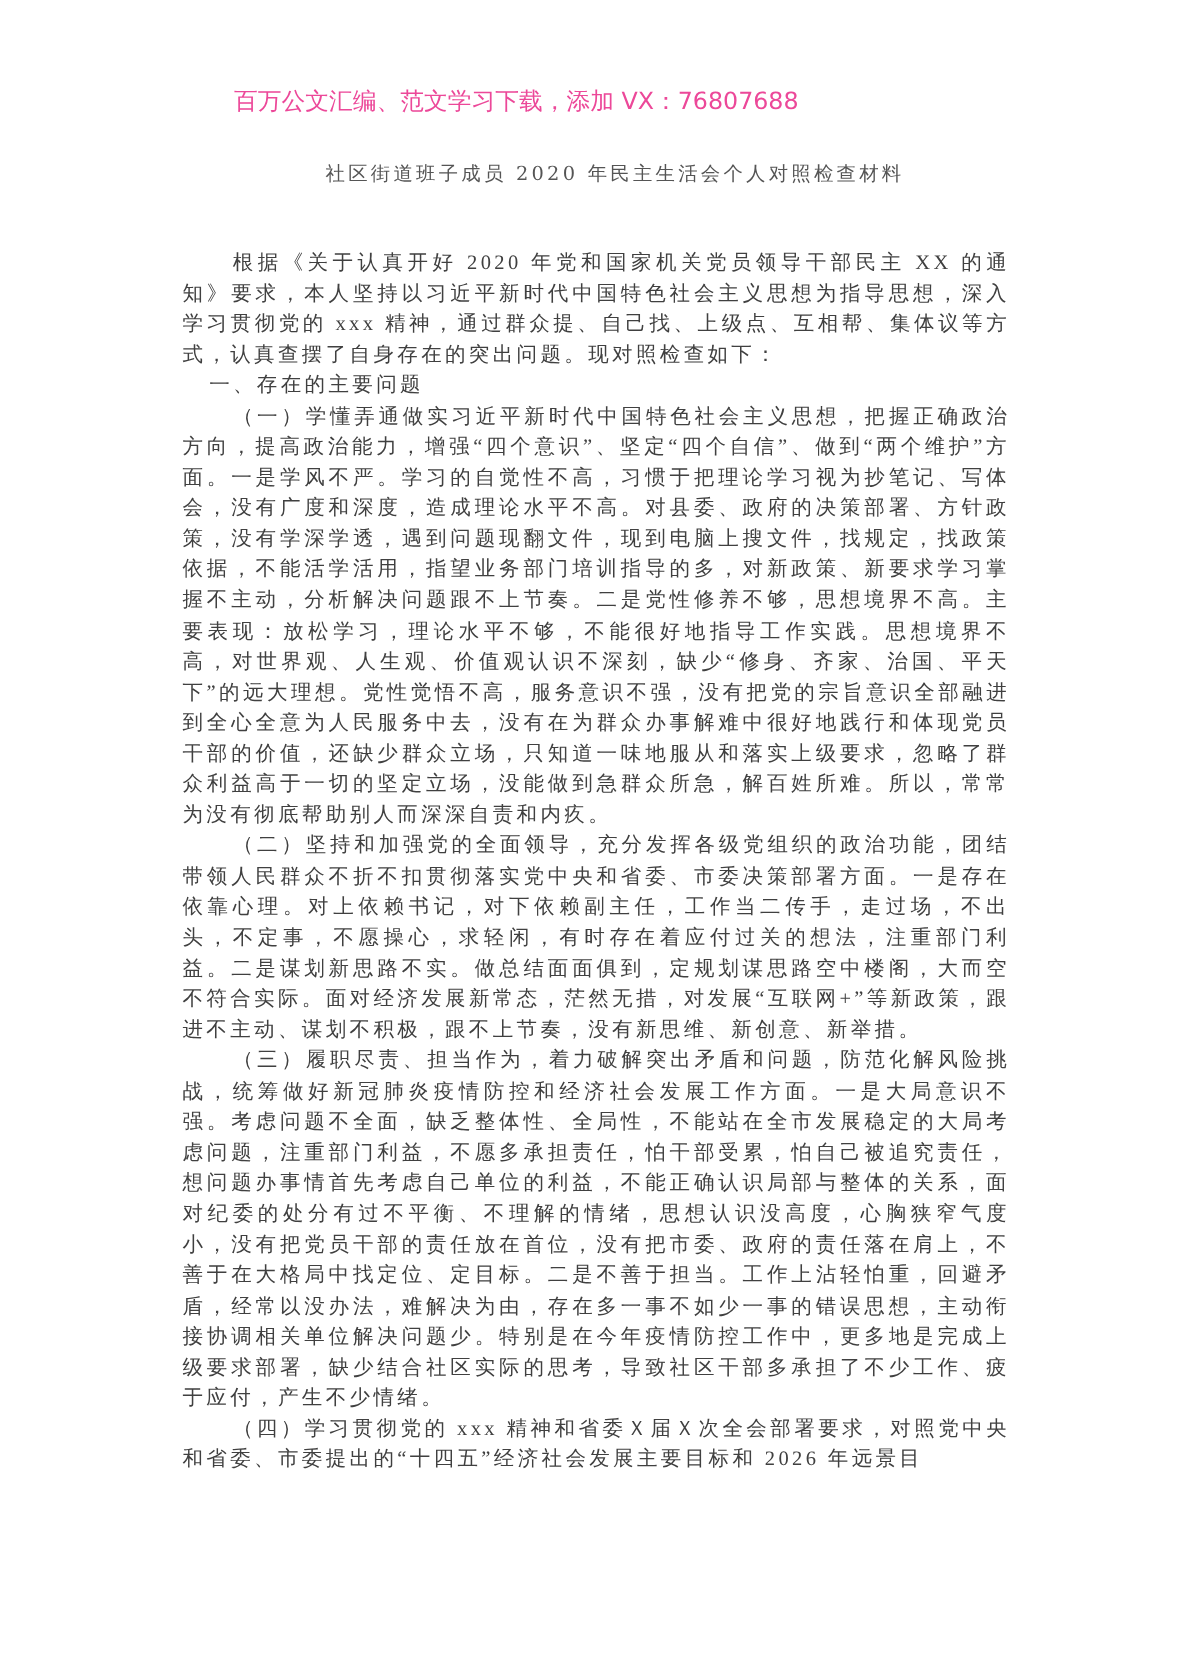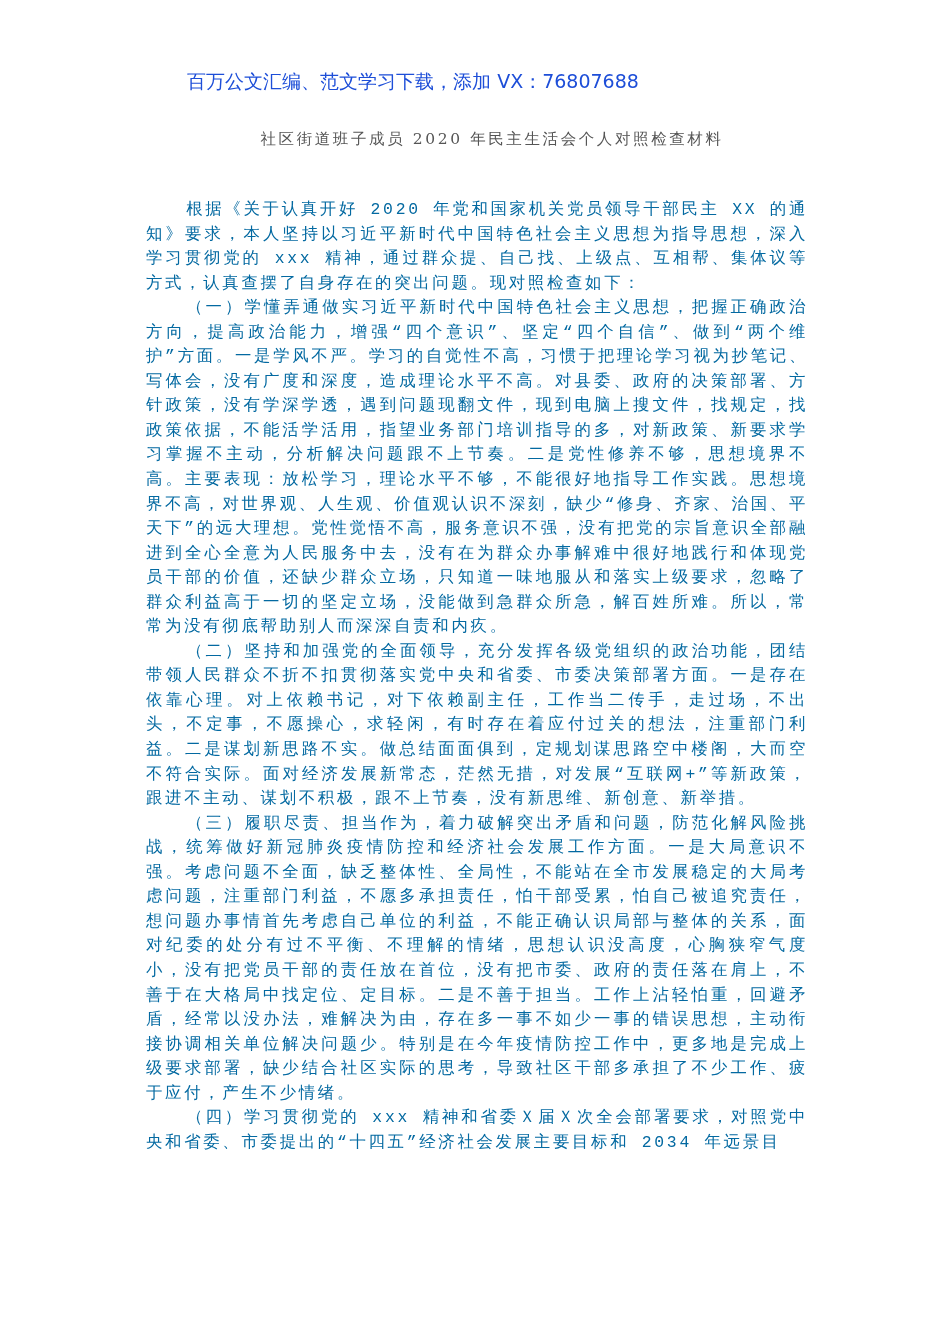--- a/index.html
+++ b/index.html
@@ -21,44 +21,44 @@
       background: #ffffff;
     }
     .watermark {
       position: absolute;
       top: 66px;
       left: 0;
       width: 826px;
       text-align: center;
       font-family: "DejaVu Sans", "Liberation Sans", sans-serif;
       font-size: 19px;
-      color: #1d4ed8;
+      color: #ec4899;
       letter-spacing: 0px;
       line-height: 30px;
     }
     .doc-title {
       position: absolute;
       top: 126px;
       left: 0;
       width: 984px;
       text-align: center;
       font-family: "DejaVu Serif", "Liberation Serif", serif;
       font-size: 15.5px;
       color: #555555;
       letter-spacing: 2.6px;
       line-height: 26px;
     }
     .body-text {
       position: absolute;
       top: 198px;
       left: 146px;
       width: 662px;
-      font-family: Liberation Mono, monospace;
+      font-family: Liberation Serif, serif;
       font-size: 16.4px;
-      color: #0369a1;
+      color: #404040;
       line-height: 24.55px;
       letter-spacing: 2.7px;
       text-align: justify;
       text-justify: inter-character;
     }
     .body-text p {
       margin: 0;
       text-indent: 2.45em;
     }
     .body-text p.heading {
@@ -66,18 +66,19 @@
     }
   </style>
 </head>
 <body>
 
 <div class="page">
   <div class="watermark">百万公文汇编、范文学习下载，添加 VX：76807688</div>
   <div class="doc-title">社区街道班子成员 2020 年民主生活会个人对照检查材料</div>
   <div class="body-text">
     <p>根据《关于认真开好 2020 年党和国家机关党员领导干部民主 XX 的通知》要求，本人坚持以习近平新时代中国特色社会主义思想为指导思想，深入学习贯彻党的 xxx 精神，通过群众提、自己找、上级点、互相帮、集体议等方式，认真查摆了自身存在的突出问题。现对照检查如下：</p>
+    <p class="heading">一、存在的主要问题</p>
     <p>（一）学懂弄通做实习近平新时代中国特色社会主义思想，把握正确政治方向，提高政治能力，增强“四个意识”、坚定“四个自信”、做到“两个维护”方面。一是学风不严。学习的自觉性不高，习惯于把理论学习视为抄笔记、写体会，没有广度和深度，造成理论水平不高。对县委、政府的决策部署、方针政策，没有学深学透，遇到问题现翻文件，现到电脑上搜文件，找规定，找政策依据，不能活学活用，指望业务部门培训指导的多，对新政策、新要求学习掌握不主动，分析解决问题跟不上节奏。二是党性修养不够，思想境界不高。主要表现：放松学习，理论水平不够，不能很好地指导工作实践。思想境界不高，对世界观、人生观、价值观认识不深刻，缺少“修身、齐家、治国、平天下”的远大理想。党性觉悟不高，服务意识不强，没有把党的宗旨意识全部融进到全心全意为人民服务中去，没有在为群众办事解难中很好地践行和体现党员干部的价值，还缺少群众立场，只知道一味地服从和落实上级要求，忽略了群众利益高于一切的坚定立场，没能做到急群众所急，解百姓所难。所以，常常为没有彻底帮助别人而深深自责和内疚。</p>
     <p>（二）坚持和加强党的全面领导，充分发挥各级党组织的政治功能，团结带领人民群众不折不扣贯彻落实党中央和省委、市委决策部署方面。一是存在依靠心理。对上依赖书记，对下依赖副主任，工作当二传手，走过场，不出头，不定事，不愿操心，求轻闲，有时存在着应付过关的想法，注重部门利益。二是谋划新思路不实。做总结面面俱到，定规划谋思路空中楼阁，大而空不符合实际。面对经济发展新常态，茫然无措，对发展“互联网+”等新政策，跟进不主动、谋划不积极，跟不上节奏，没有新思维、新创意、新举措。</p>
     <p>（三）履职尽责、担当作为，着力破解突出矛盾和问题，防范化解风险挑战，统筹做好新冠肺炎疫情防控和经济社会发展工作方面。一是大局意识不强。考虑问题不全面，缺乏整体性、全局性，不能站在全市发展稳定的大局考虑问题，注重部门利益，不愿多承担责任，怕干部受累，怕自己被追究责任，想问题办事情首先考虑自己单位的利益，不能正确认识局部与整体的关系，面对纪委的处分有过不平衡、不理解的情绪，思想认识没高度，心胸狭窄气度小，没有把党员干部的责任放在首位，没有把市委、政府的责任落在肩上，不善于在大格局中找定位、定目标。二是不善于担当。工作上沾轻怕重，回避矛盾，经常以没办法，难解决为由，存在多一事不如少一事的错误思想，主动衔接协调相关单位解决问题少。特别是在今年疫情防控工作中，更多地是完成上级要求部署，缺少结合社区实际的思考，导致社区干部多承担了不少工作、疲于应付，产生不少情绪。</p>
-    <p>（四）学习贯彻党的 xxx 精神和省委Ｘ届Ｘ次全会部署要求，对照党中央和省委、市委提出的“十四五”经济社会发展主要目标和 2034 年远景目</p>
+    <p>（四）学习贯彻党的 xxx 精神和省委Ｘ届Ｘ次全会部署要求，对照党中央和省委、市委提出的“十四五”经济社会发展主要目标和 2026 年远景目</p>
   </div>
 </div>
 
 </body></html>

